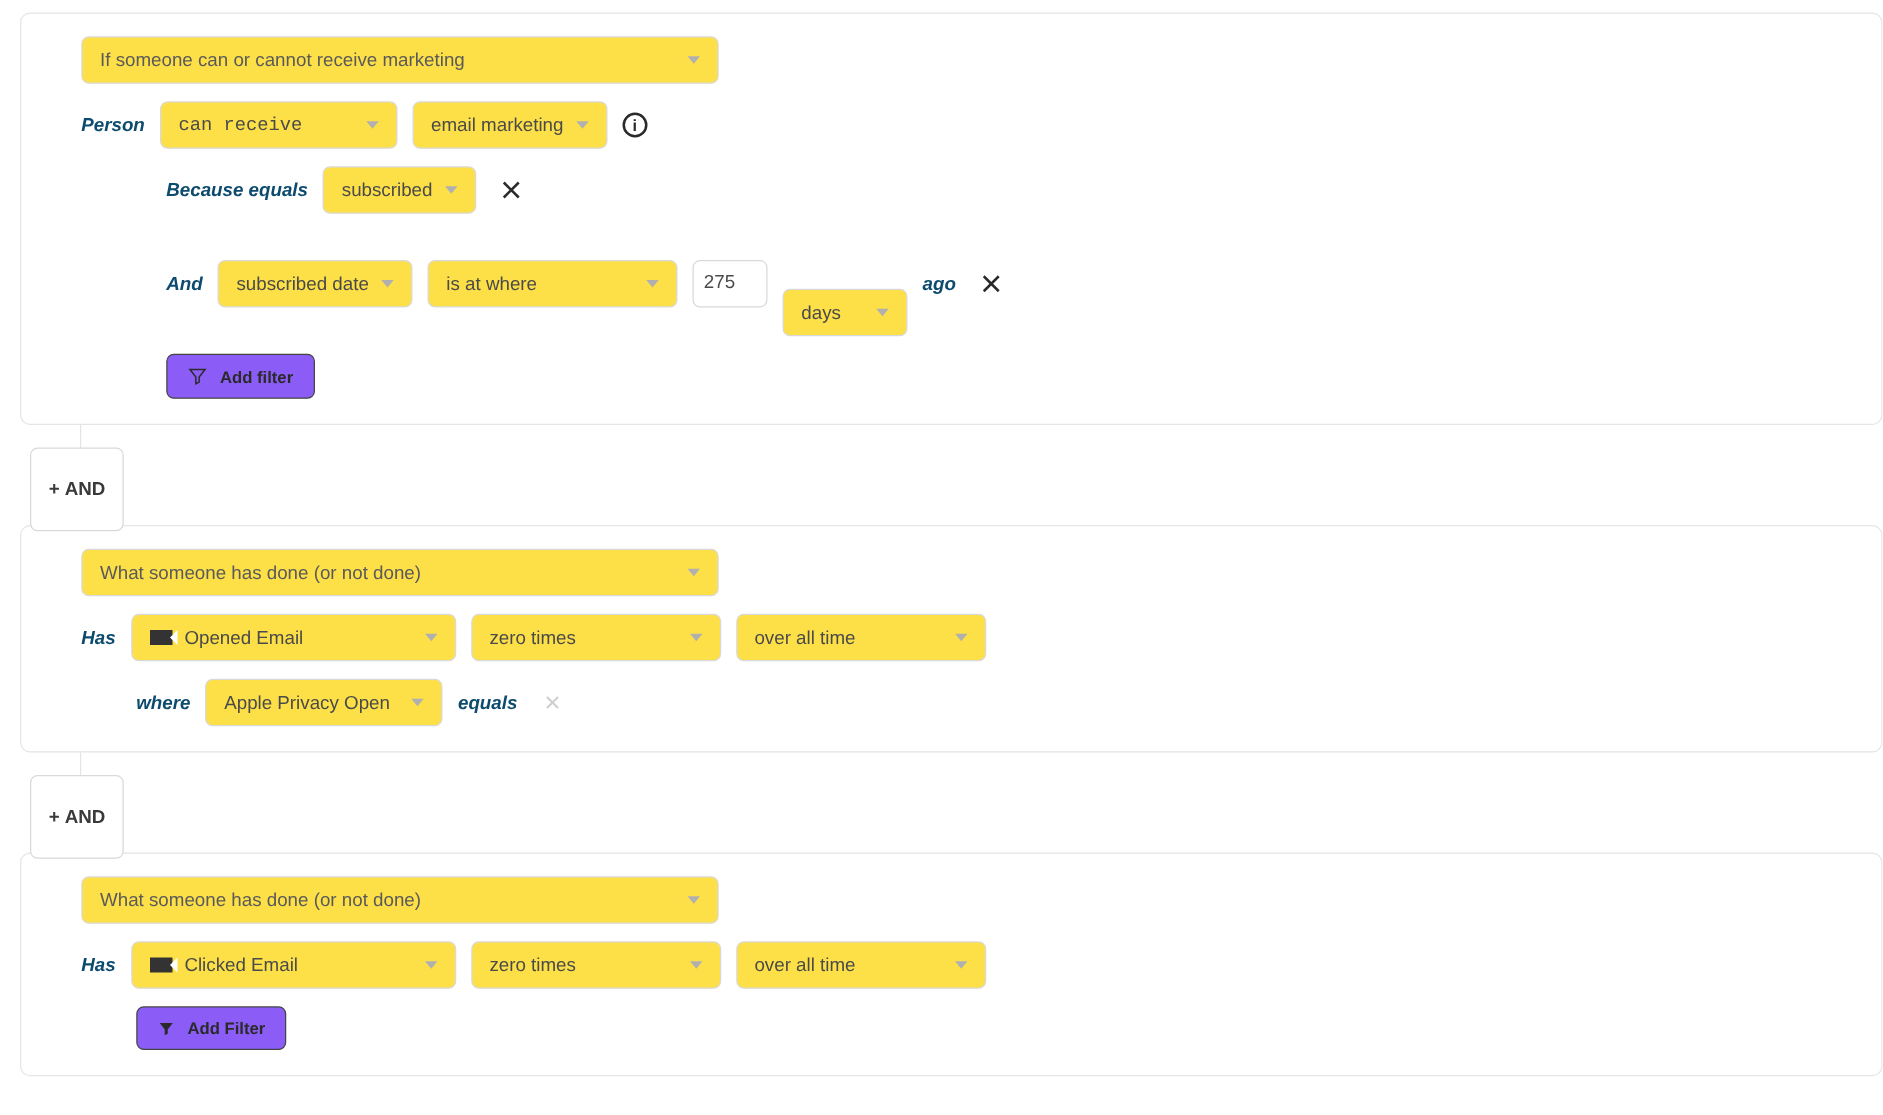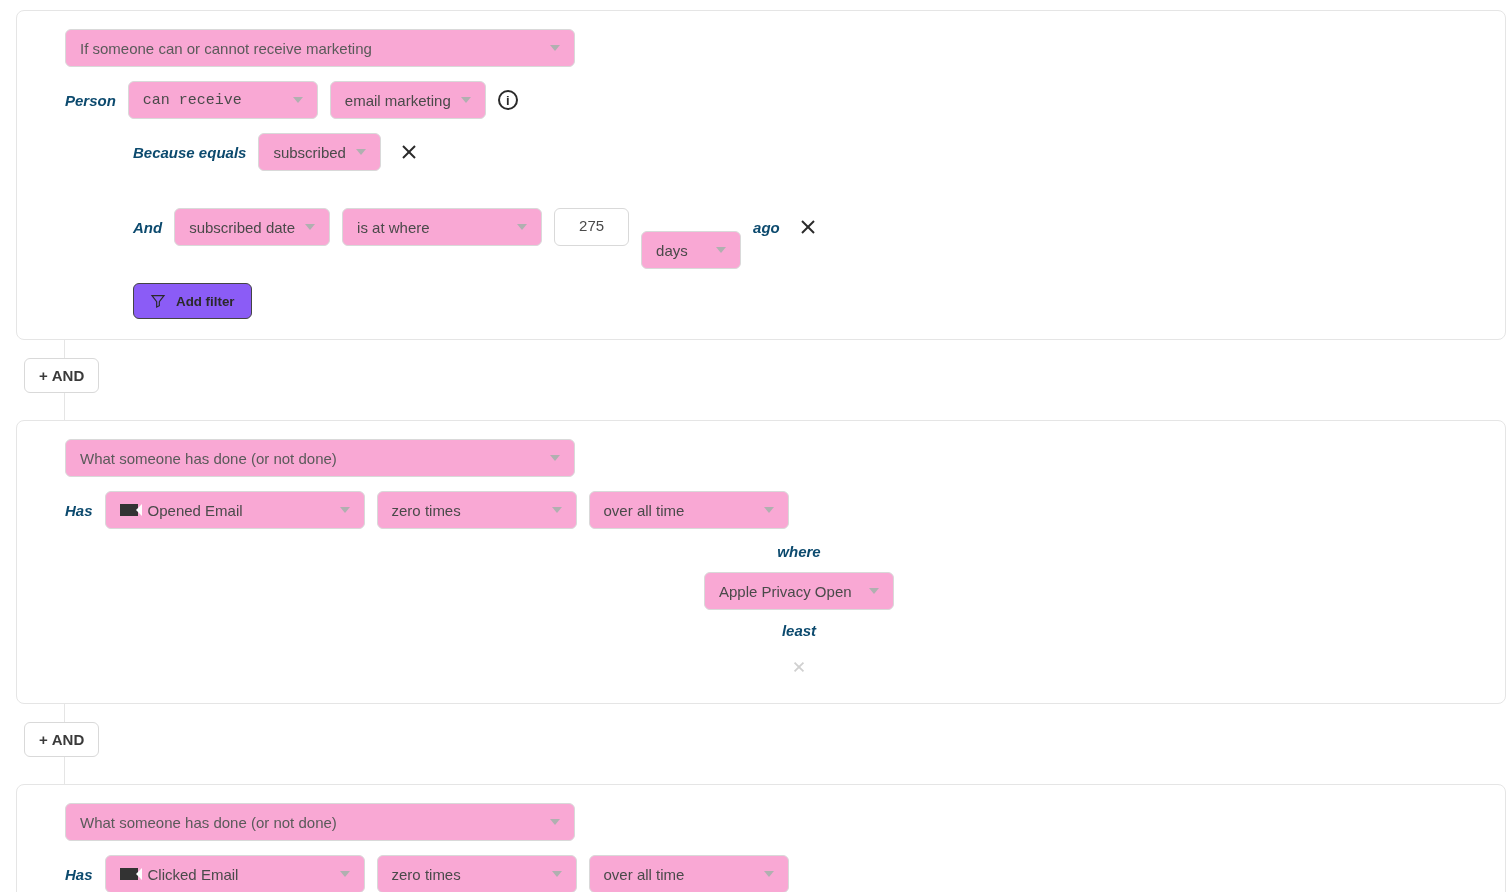--- a/index.html
+++ b/index.html
@@ -23,48 +23,48 @@
 
   .connector-wrap { position: relative; margin-left: 24px; }
   .connector-line {
     position: absolute; left: 40px; top: 0; bottom: 0;
     width: 1px; background: #e5e5e5;
   }
   .and-pill {
     position: relative; z-index: 2; margin: 18px 0;
     display: inline-block;
     border: 1px solid #d9d9d9; border-radius: 6px;
-    padding: 8px 14px; background: #fff;
+    padding: 24px 14px; background: #fff;
     font-weight: 700; color: #3a3a3a;
   }
   .and-pill .plus { font-weight: 700; margin-right: 4px; }
 
   .row { display: flex; align-items: center; gap: 12px; flex-wrap: wrap; margin-bottom: 14px; }
   .row:last-child { margin-bottom: 0; }
   .label { font-weight: 700; color: #0c4a6e; font-style: italic; }
   .indent1 { margin-left: 68px; }
-  .indent2 { margin-left: 44px; flex-direction: column; }
+  .indent2 { margin-left: 44px; }
 
   .dropdown {
     border: 1px solid #d9d9d9; border-radius: 6px;
-    background: #f9a8d4; padding: 8px 14px;
+    background: #fde047; padding: 8px 14px;
     display: inline-flex; align-items: center; gap: 10px;
     color: #4a4a4a; cursor: pointer;
     min-height: 38px;
   }
   .dropdown.big { min-width: 510px; color: #5a5a5a; }
   .dropdown-text { flex: 1; white-space: nowrap; }
   .caret {
     width: 0; height: 0; border-left: 5px solid transparent;
     border-right: 5px solid transparent; border-top: 6px solid #b0b0b0;
   }
 
   .text-input {
     border: 1px solid #d9d9d9; border-radius: 6px;
-    padding: 8px 24px; color: #4a4a4a; min-height: 38px;
+    padding: 8px 8px; color: #4a4a4a; min-height: 38px;
     min-width: 80px;
   }
 
   .icon-btn {
     display: inline-flex; align-items: center; justify-content: center;
     width: 32px; height: 32px; border: none; background: none; cursor: pointer;
   }
 
   .btn {
     border: 1px solid #444; border-radius: 6px; background: #8b5cf6;
@@ -208,21 +208,21 @@
       <span class="caret"></span>
     </div>
   </div>
 
   <div class="row indent2">
     <span class="label">where</span>
     <div class="dropdown w220">
       <span class="dropdown-text">Apple Privacy Open</span>
       <span class="caret"></span>
     </div>
-    <span class="label">least</span>
+    <span class="label">equals</span>
     <button class="icon-btn">
       <svg class="x-icon dim" width="16" height="16" viewBox="0 0 18 18">
           <line x1="4" y1="4" x2="14" y2="14"></line>
           <line x1="14" y1="4" x2="4" y2="14"></line>
         </svg>
     </button>
   </div>
 </div>
 
 <div class="connector-wrap" style="height:80px;">

